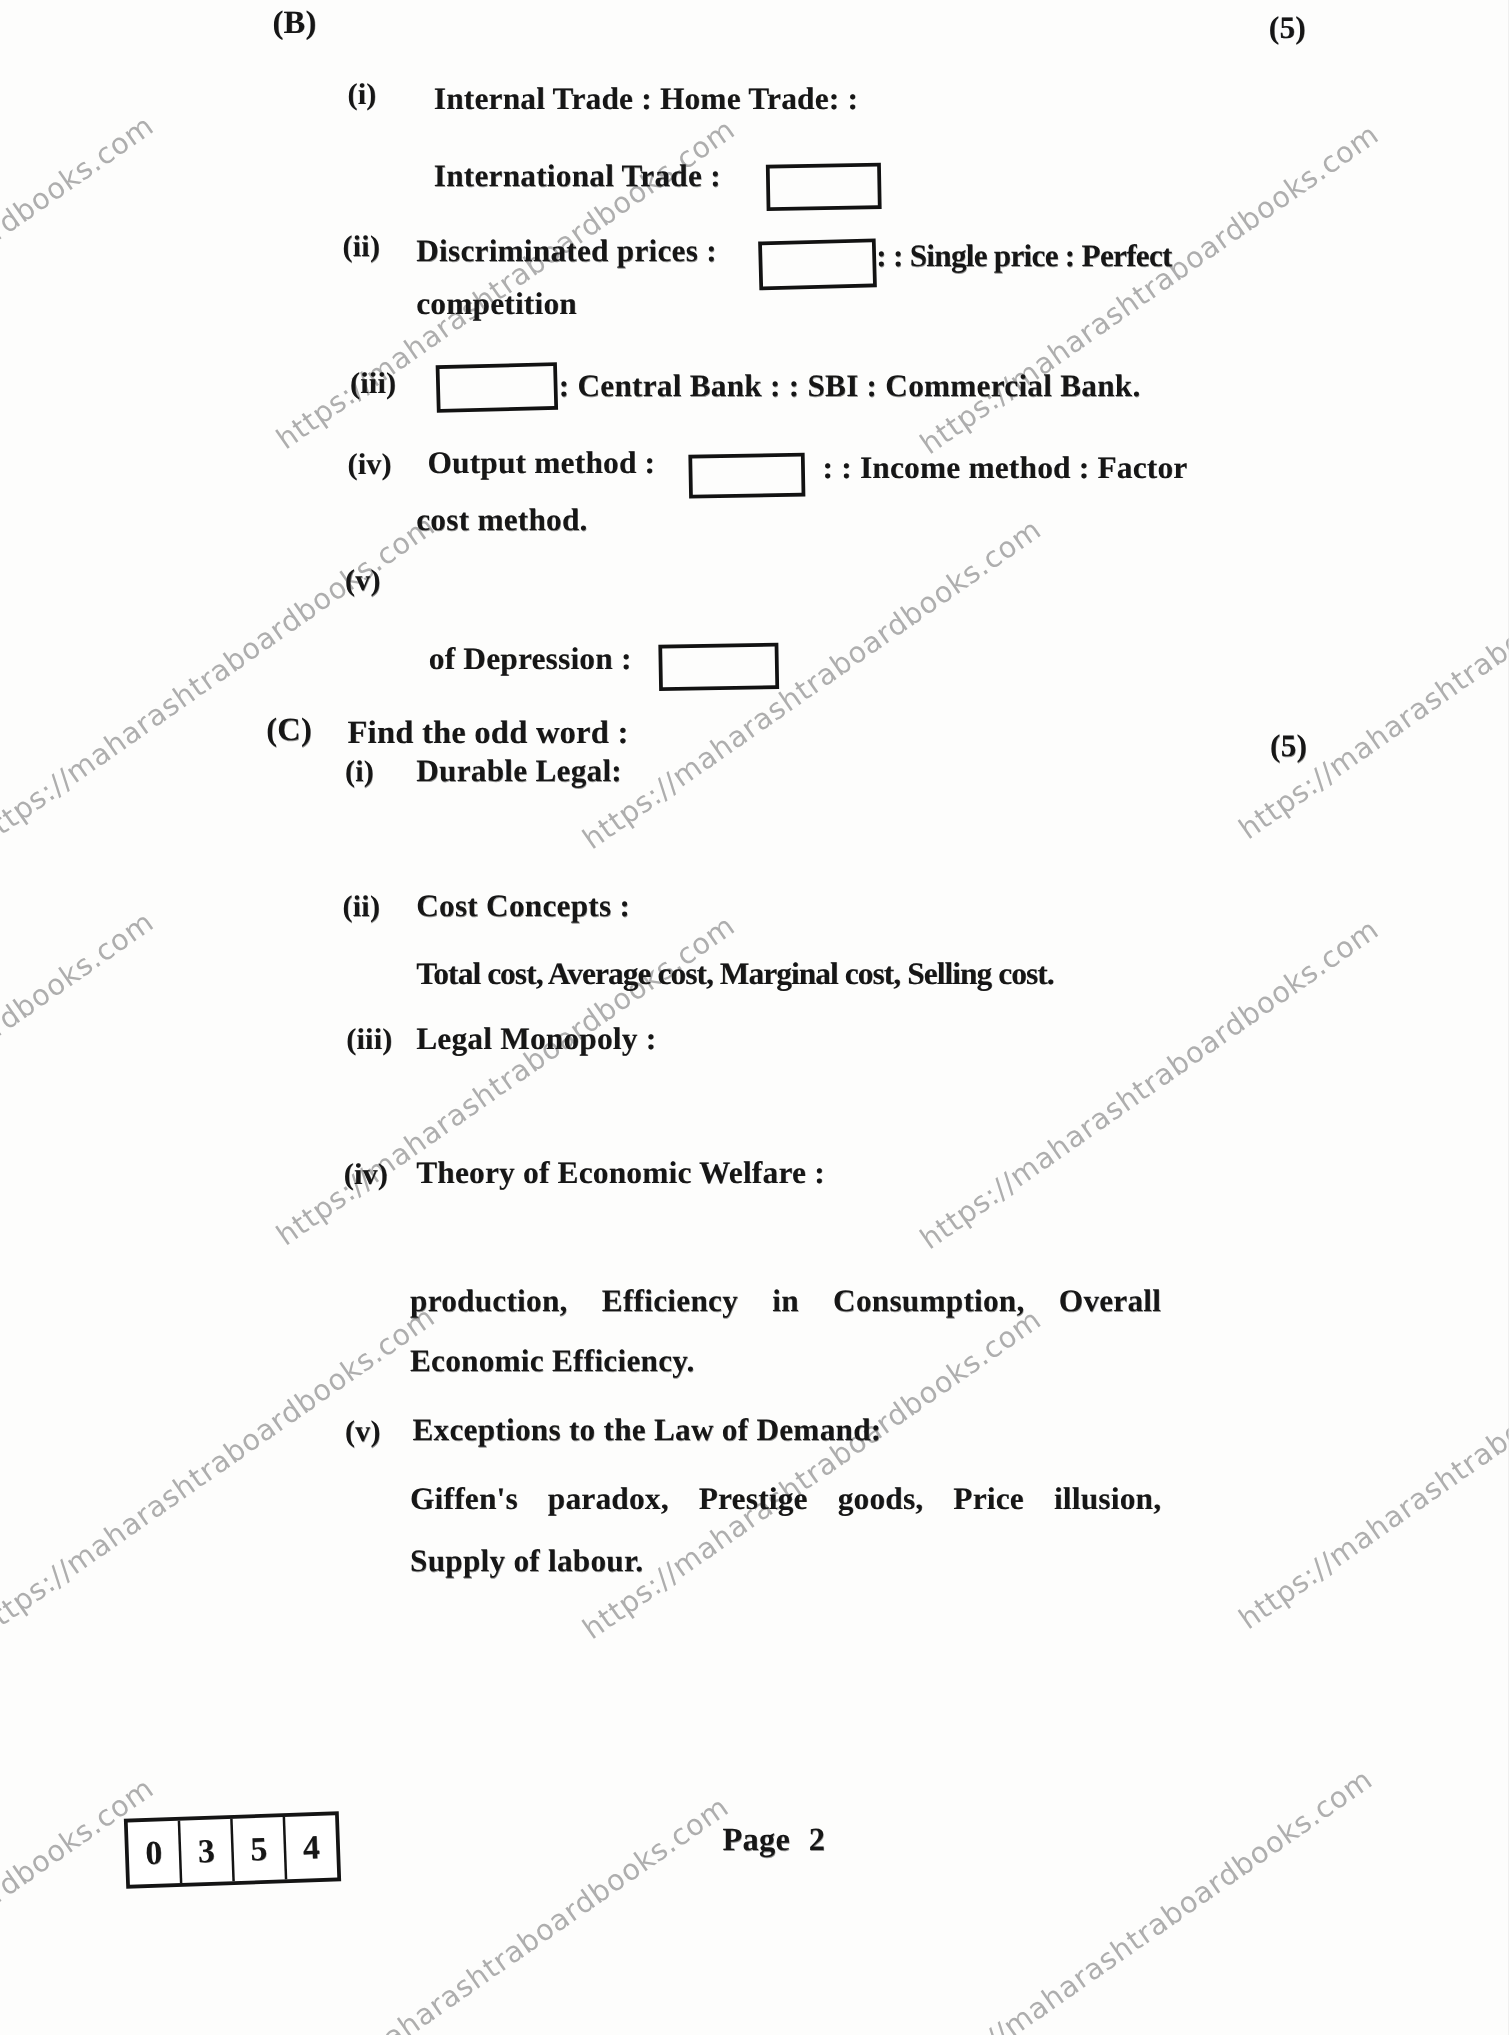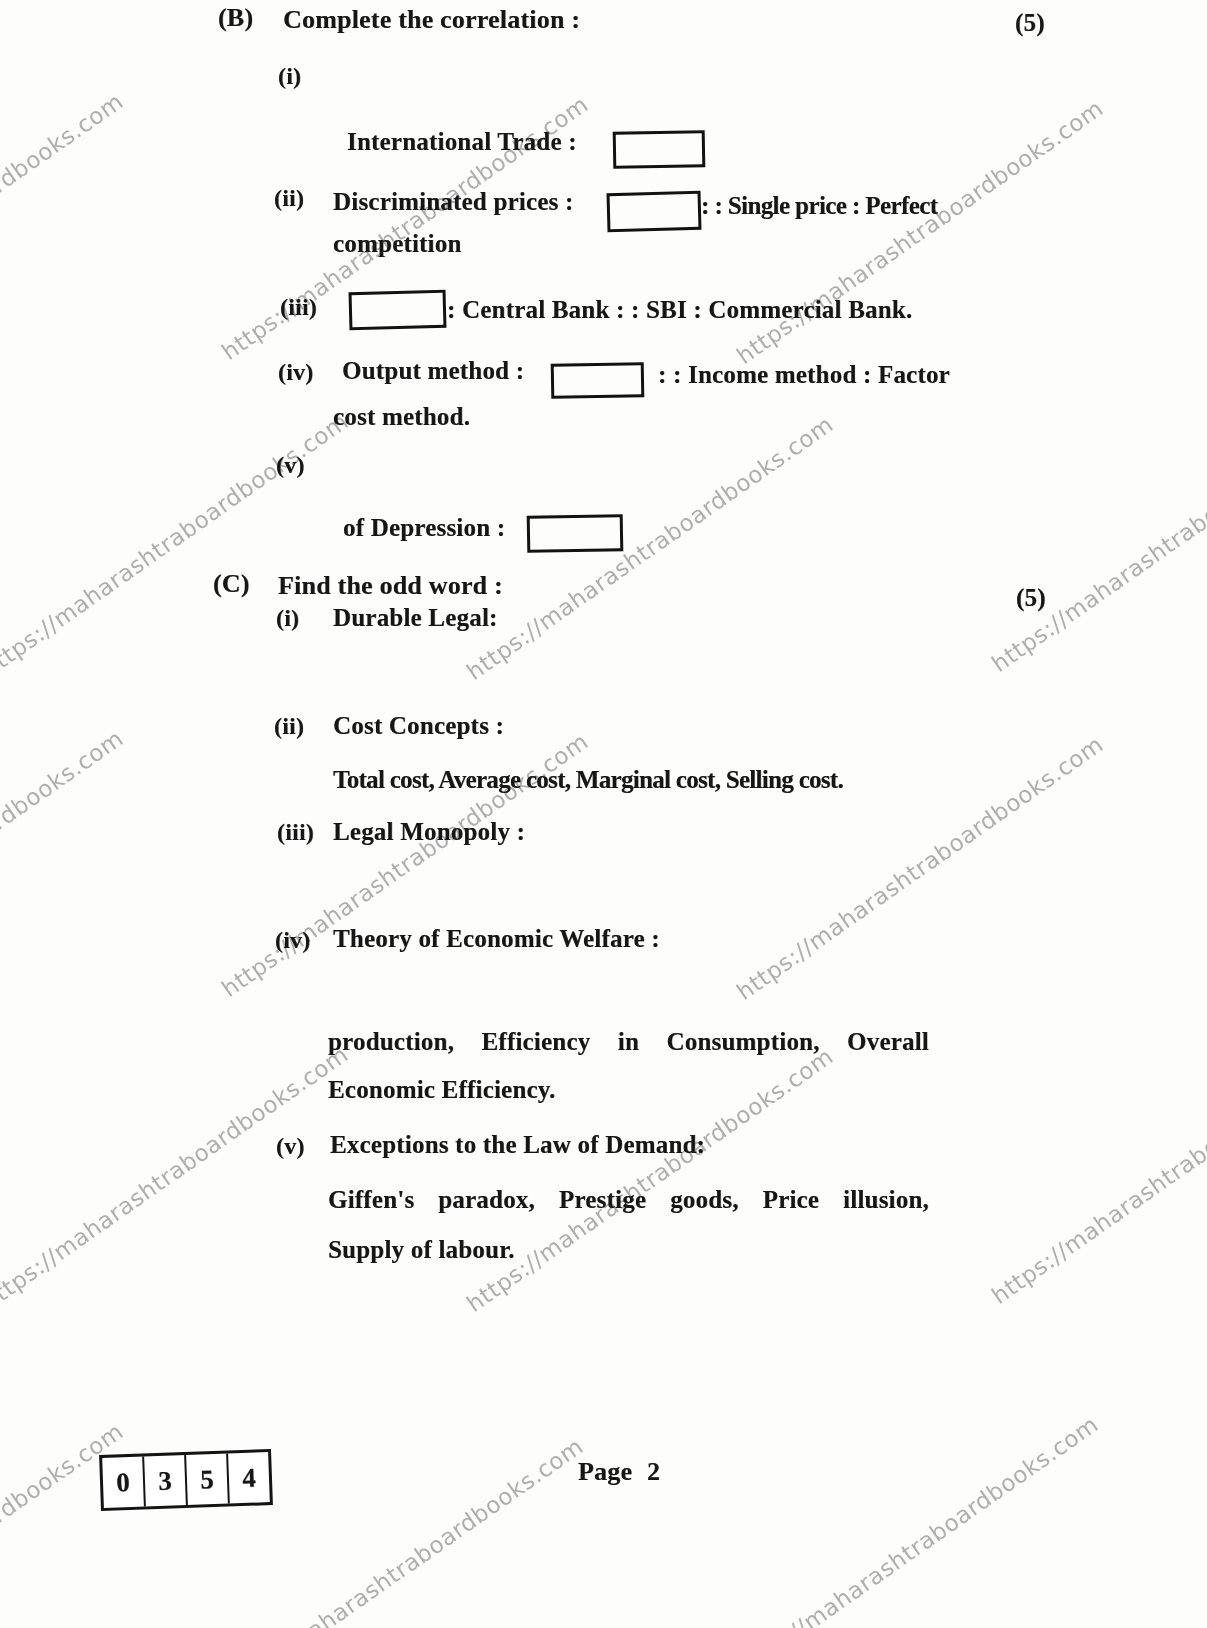--- a/index.html
+++ b/index.html
@@ -50,24 +50,24 @@
   <span class="wm" style="left:405px;top:865px">https://maharashtraboardbooks.com</span>
   <span class="wm" style="left:920px;top:868px">https://maharashtraboardbooks.com</span>
   <span class="wm" style="left:165px;top:1178px">https://maharashtraboardbooks.com</span>
   <span class="wm" style="left:650px;top:1180px">https://maharashtraboardbooks.com</span>
   <span class="wm" style="left:1175px;top:1172px">https://maharashtraboardbooks.com</span>
   <span class="wm" style="left:-60px;top:1555px">https://maharashtraboardbooks.com</span>
   <span class="wm" style="left:400px;top:1570px">https://maharashtraboardbooks.com</span>
   <span class="wm" style="left:915px;top:1548px">https://maharashtraboardbooks.com</span>
 
   <div class="t h" style="left:218px;top:3px">(B)</div>
-  <div class="t h" style="left:283px;top:5px">Complete the correlation :</div>
   <div class="t" style="left:1015px;top:9px">(5)</div>
 
   <div class="t num" style="left:278px;top:63px">(i)</div>
+  <div class="t" style="left:347px;top:66px">Internal Trade : Home Trade: :</div>
   <div class="t" style="left:347px;top:128px">International Trade :</div>
   <div class="ansbox" style="left:613px;top:131px;width:86px;height:31px;transform:rotate(-1deg)"></div>
 
   <div class="t num" style="left:274px;top:185px">(ii)</div>
   <div class="t" style="left:333px;top:188px">Discriminated prices :</div>
   <div class="ansbox" style="left:607px;top:192px;width:88px;height:33px;transform:rotate(-1.5deg)"></div>
   <div class="t" style="left:701px;top:192px;letter-spacing:-0.6px">: : Single price : Perfect</div>
   <div class="t" style="left:333px;top:230px">competition</div>
 
   <div class="t num" style="left:280px;top:294px">(iii)</div>

